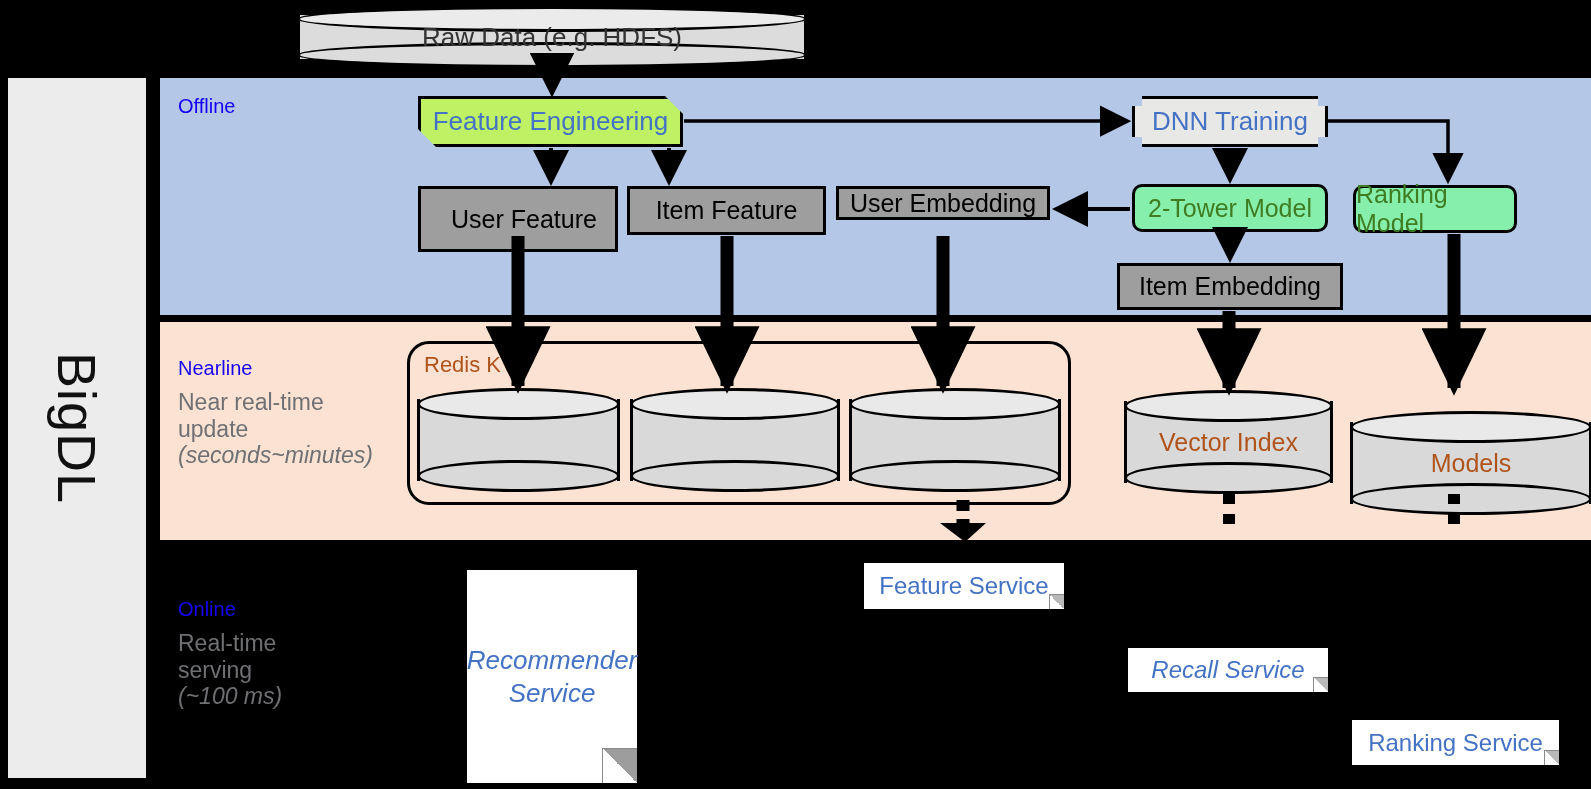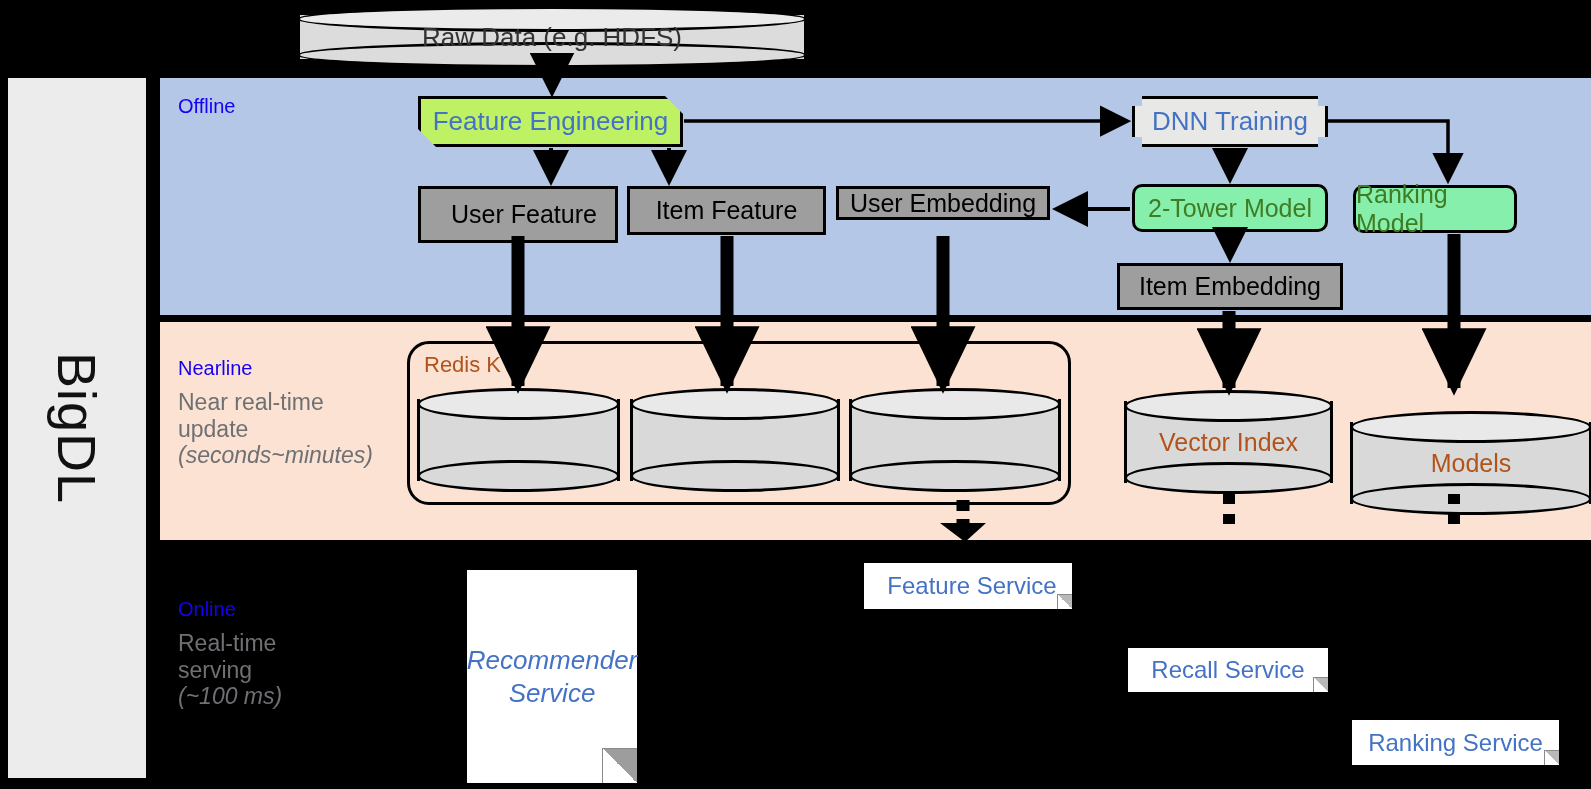--- a/index.html
+++ b/index.html
@@ -121,21 +121,21 @@
   <div class="cap">Raw Data (e.g. HDFS)</div>
 </div>
 
 <div class="abs bevel" style="left:418px;top:96px;width:265px;height:51px;">Feature Engineering</div>
 
 <div class="abs banner" style="left:1132px;top:96px;width:196px;height:51px;
      clip-path:polygon(0 10px, 10px 10px, 10px 0, calc(100% - 10px) 0, calc(100% - 10px) 10px, 100% 10px,
                        100% calc(100% - 10px), calc(100% - 10px) calc(100% - 10px), calc(100% - 10px) 100%,
                        10px 100%, 10px calc(100% - 10px), 0 calc(100% - 10px));">DNN Training</div>
 
-<div class="abs gbox" style="left:418px;top:186px;width:200px;height:57px;padding-left:12px;">User Feature</div>
+<div class="abs gbox" style="left:418px;top:186px;width:200px;height:66px;padding-left:12px;">User Feature</div>
 <div class="abs gbox" style="left:627px;top:186px;width:199px;height:49px;">Item Feature</div>
 <div class="abs gbox" style="left:836px;top:186px;width:214px;height:34px;">User Embedding</div>
 
 <div class="abs rbox green" style="left:1132px;top:184px;width:196px;height:48px;">2-Tower Model</div>
 <div class="abs rbox green" style="left:1353px;top:185px;width:164px;height:48px;">Ranking Model</div>
 
 <div class="abs gbox" style="left:1117px;top:263px;width:226px;height:47px;">Item Embedding</div>
 
 <div class="abs redis" style="left:407px;top:341px;width:664px;height:164px;"></div>
 <div class="abs redis-label" style="left:424px;top:352px;">Redis KV</div>
@@ -170,26 +170,26 @@
     <div class="bot"></div>
     <div class="top"></div>
   <div class="cap brown">Models</div>
 </div>
 
 <div class="card card-big" style="left:467px;top:570px;width:170px;height:213px;font-size:26px;line-height:1.25;font-style:italic;">
   <span>Recommender Service</span>
   <span class="fold"></span>
 </div>
 
-<div class="card" style="left:864px;top:563px;width:200px;height:46px;font-size:24px;padding-left:8px;">
+<div class="card" style="left:864px;top:563px;width:200px;height:46px;font-size:24px;">
   <span>Feature Service</span>
   <span class="fold"></span>
 </div>
 
-<div class="card" style="left:1128px;top:648px;width:200px;height:44px;font-size:24px;">
+<div class="card" style="left:1128px;top:648px;width:200px;height:44px;font-size:24px;font-style:italic;">
   <span>Recall Service</span>
   <span class="fold"></span>
 </div>
 
 <div class="card" style="left:1352px;top:720px;width:207px;height:45px;font-size:24px;">
   <span>Ranking Service</span>
   <span class="fold"></span>
 </div>
 
 <svg class="ov">

